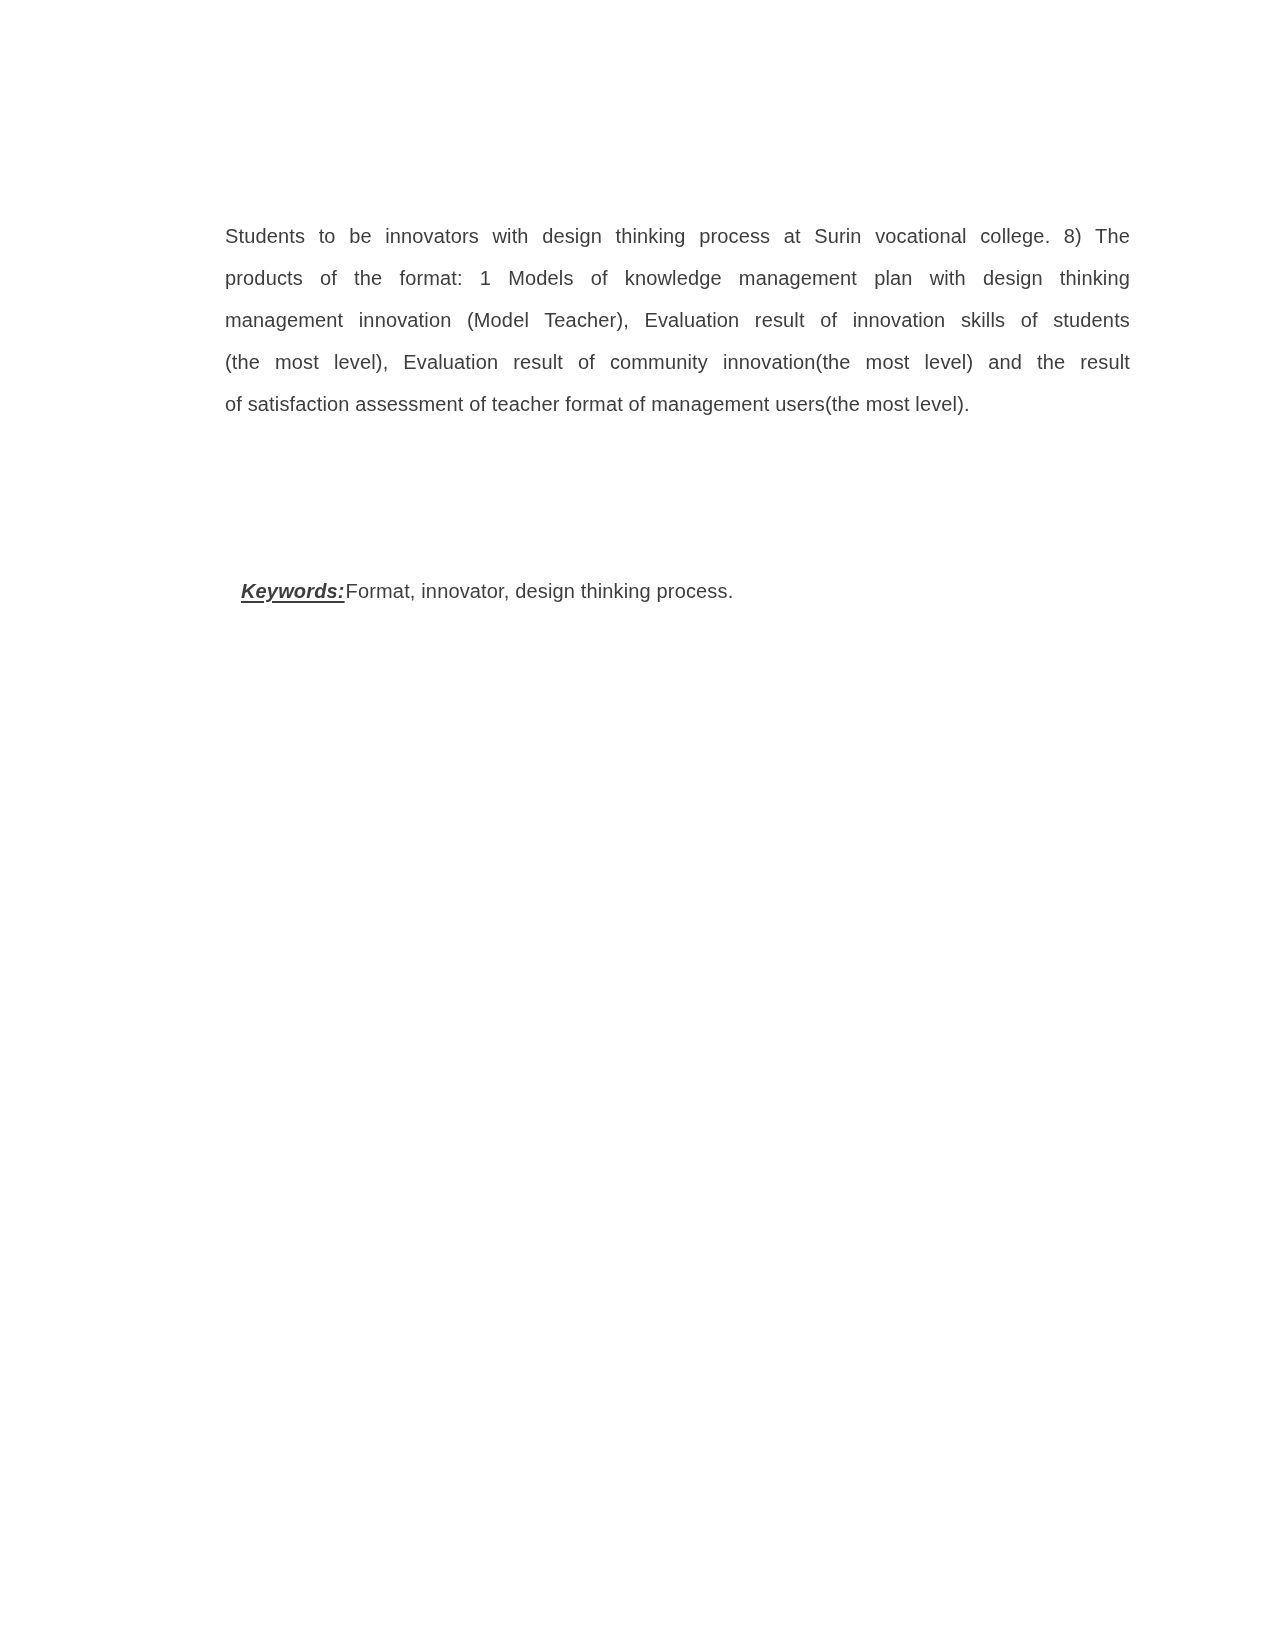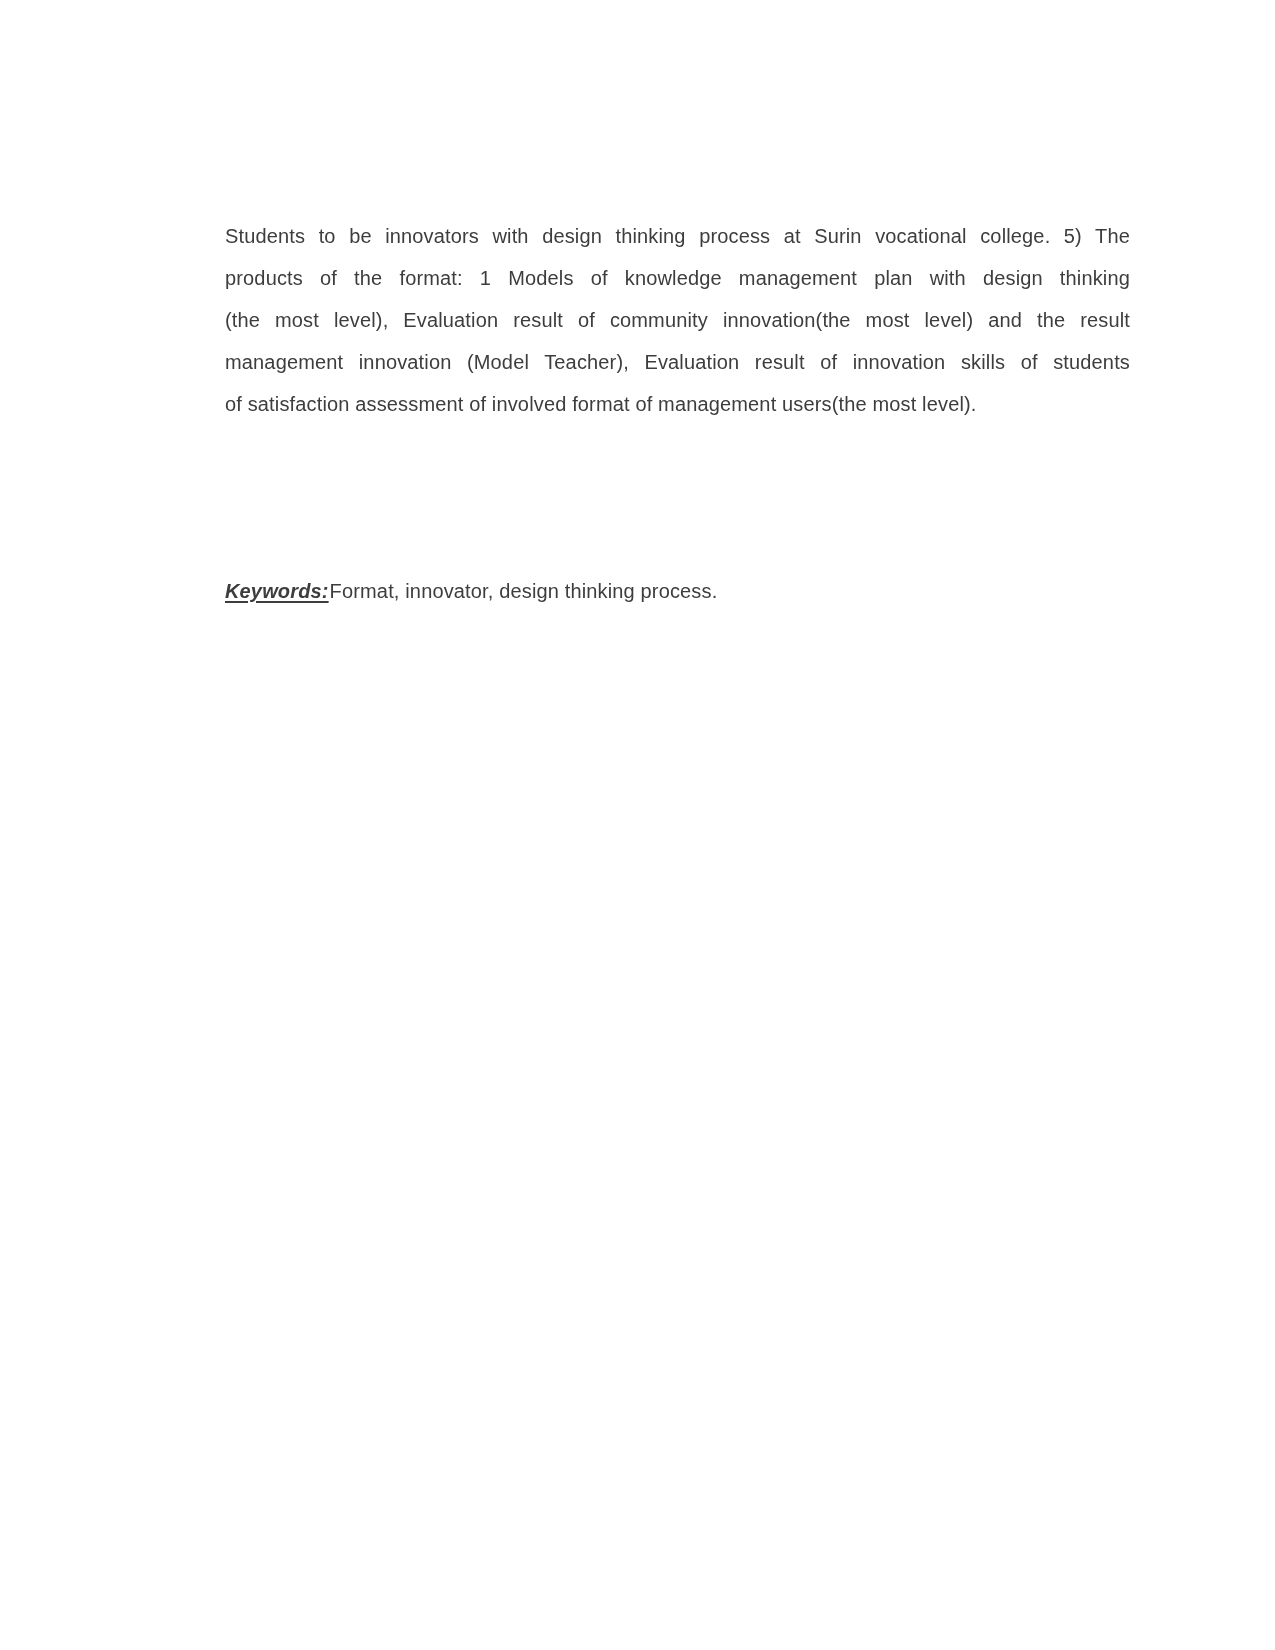--- a/index.html
+++ b/index.html
@@ -45,36 +45,37 @@
     line-height: 42px;
     letter-spacing: 0.15px;
     text-align: left;
   }
   .kw-label {
     font-weight: 700;
     font-style: italic;
     text-decoration: underline;
     text-decoration-thickness: 2px;
     text-underline-offset: 3px;
+    margin-left: 16px;
   }
   .kw-text {
     margin-left: 1px;
     font-weight: 400;
   }
 </style>
 </head>
 <body>
 
 <div class="page">
 
   <div class="abstract">
-    <div class="just-line">Students to be innovators with design thinking process at Surin vocational college. 5) The</div>
+    <div class="just-line">Students to be innovators with design thinking process at Surin vocational college. 8) The</div>
     <div class="just-line">products of the format:  1 Models of knowledge management plan with design thinking</div>
+    <div class="just-line">management innovation (Model Teacher), Evaluation result of innovation skills of students</div>
     <div class="just-line">(the most level), Evaluation result of community innovation(the most level) and the result</div>
-    <div class="just-line">management innovation (Model Teacher), Evaluation result of innovation skills of students</div>
-    <div class="last-line">of satisfaction assessment of involved format of management users(the most level).</div>
+    <div class="last-line">of satisfaction assessment of teacher format of management users(the most level).</div>
   </div>
 
   <div class="keywords-line">
     <span class="kw-label">Keywords:</span><span class="kw-text">Format, innovator, design thinking process.</span>
   </div>
 
 </div>
 
 </body></html>

